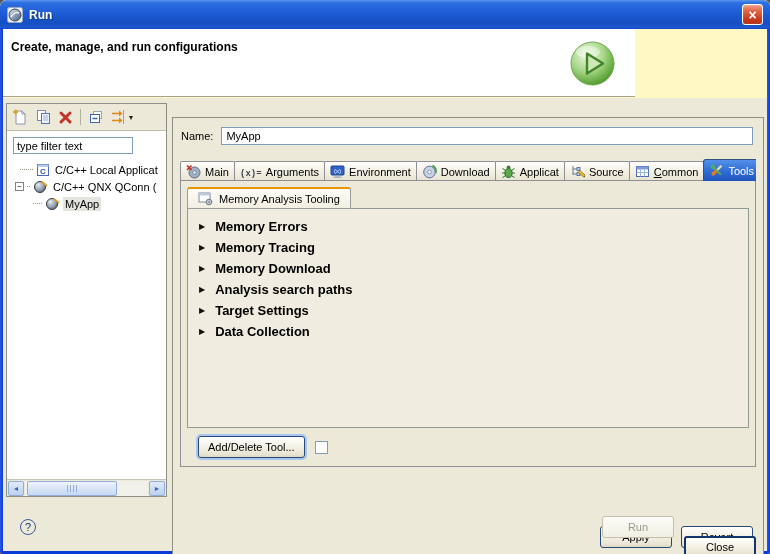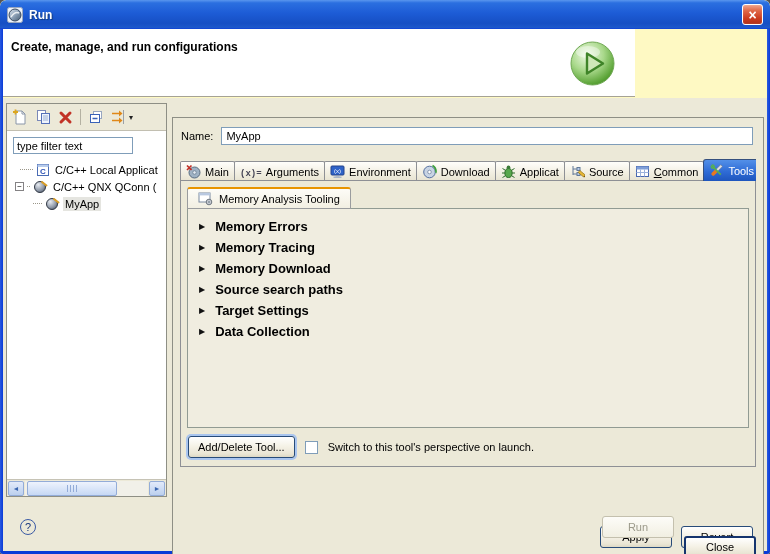--- a/index.html
+++ b/index.html
@@ -77,21 +77,21 @@
   .arrow { font-size:8px; color:#111; }
   .section-row b { font-size:13px; }
   .tools-actions { height:38px; flex:none; display:flex; align-items:center; gap:10px; padding:0 1px; }
   .panel-actions { position:absolute; right:10px; bottom:8px; display:flex; gap:9px;border-radius:10px; }
 
   
   .btn { display:flex; align-items:center; justify-content:center; height:22px; border:1px solid #274b79; border-radius:3px;
     background:linear-gradient(180deg,#ffffff 0%,#f5f2e7 45%,#e9e5d4 85%,#ddd8c4 100%);
     font-family:"Liberation Sans",sans-serif; font-size:11px; color:#000; cursor:default; }
   .btn.w { width:72px; }
-  .btn.pad { padding:0 9px; }
+  .btn.pad { padding:0 9px;margin-left:10px; }
   .btn.focused { box-shadow:0 0 0 2px #a9c5ef; }
   .btn.default { border:2px solid #15346e; }
   .btn.disabled { border-color:#c4c0ae; color:#9c9a8b; background:linear-gradient(180deg,#fdfcf8,#f1efe2); }
   .checkbox { width:13px; height:13px; border:1px solid #7f9db9; background:#fff; flex:none; }
 
   
   .help-btn { position:absolute; left:20px; top:519px; width:16px; height:16px; border:1px solid #3a5aa5; border-radius:50%; color:#16357d; font-size:11px; display:flex; align-items:center; justify-content:center; }
   .footer-run { position:absolute; right:96px; top:516px; width:74px; }
   .footer-close { position:absolute; right:14px; top:536px; width:72px;margin-left:21px; }
 </style>
@@ -338,36 +338,35 @@
         <div class="section-row">
           <span class="arrow">▶</span>
           <b>Memory Tracing</b>
         </div>
         <div class="section-row">
           <span class="arrow">▶</span>
           <b>Memory Download</b>
         </div>
         <div class="section-row">
           <span class="arrow">▶</span>
-          <b>Source search paths</b>
+          <b>Analysis search paths</b>
         </div>
         <div class="section-row">
           <span class="arrow">▶</span>
           <b>Target Settings</b>
         </div>
         <div class="section-row">
           <span class="arrow">▶</span>
           <b>Data Collection</b>
         </div>
       </div>
 
       <div class="tools-actions">
         <button class="btn pad focused">Add/Delete Tool...</button>
         <span class="checkbox"></span>
-        <span>Switch to this tool's perspective on launch.</span>
       </div>
     </div>
 
     <div class="panel-actions">
       <button class="btn w">Apply</button>
       <button class="btn w">Revert</button>
     </div>
   </div>
 
   <div class="help-btn">?</div>

